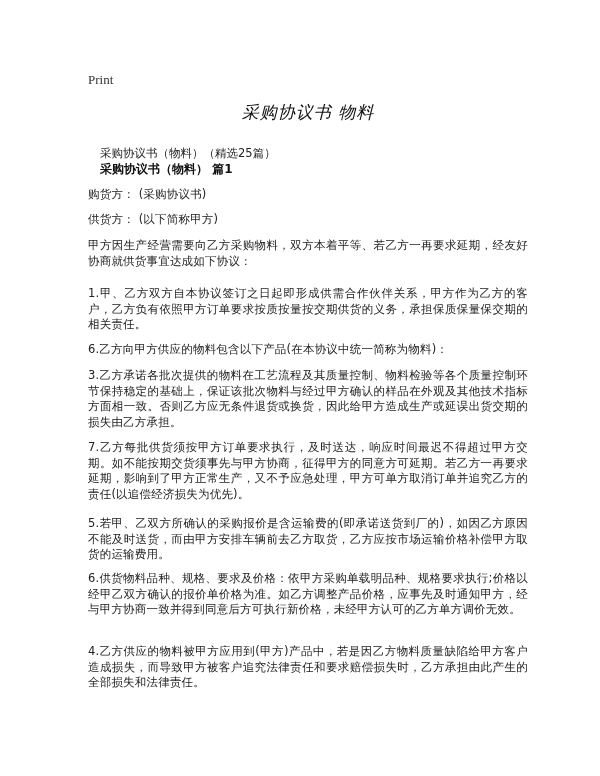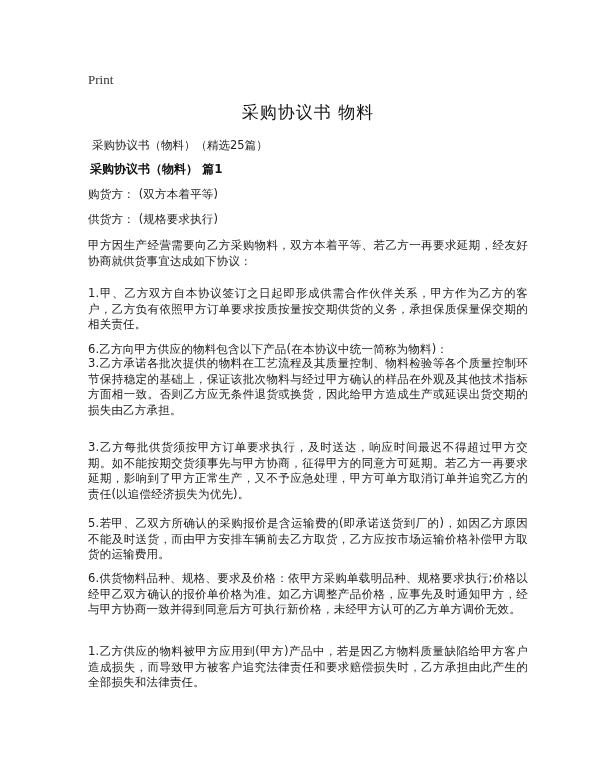--- a/index.html
+++ b/index.html
@@ -34,32 +34,33 @@
       position: absolute;
       left: 0;
       width: 440px;
       top: 101px;
       text-align: center;
       font-size: 17px;
       font-weight: normal;
       letter-spacing: 1px;
       color: #111;
       margin: 0;
+      font-style: italic;
     }
     .subtitle {
       position: absolute;
       left: 0;
       top: 134px;
       font-size: 11.5px;
       color: #222;
-      margin: 4px;
+      margin: 12px;
     }
     .section-heading {
       position: absolute;
-      left: 2px;
+      left: 12px;
       top: 161px;
       font-size: 12px;
       font-weight: bold;
       color: #111;
       margin: 0;
     }
     .para {
       position: absolute;
       left: 0;
       width: 440px;
@@ -68,41 +69,41 @@
       color: #222;
       margin: 0;
       text-align: justify;
       letter-spacing: 0.2px;
     }
     .p-buyer   { top: 187px; }
     .p-supplier{ top: 212px; }
     .p-intro   { top: 238px; }
     .p-1       { top: 286px; }
     .p-2       { top: 342px; }
-    .p-3       { top: 356px; }
+    .p-3       { top: 368px; }
     .p-4       { top: 440px; }
     .p-5       { top: 500px; margin-top: 16px; }
     .p-6       { top: 571px; }
     .p-7       { top: 644px; }
   </style>
 </head>
 <body>
 
 <div class="page">
   <span class="print-label">Print</span>
 
   <h1 class="doc-title">采购协议书 物料</h1>
 
   <p class="subtitle">采购协议书（物料）（精选25篇）</p>
 
   <h2 class="section-heading">采购协议书（物料） 篇1</h2>
 
-  <p class="para p-buyer">购货方： (双方本着平等)</p>
-  <p class="para p-supplier">供货方： (规格要求执行)</p>
+  <p class="para p-buyer">购货方： (采购协议书)</p>
+  <p class="para p-supplier">供货方： (以下简称甲方)</p>
   <p class="para p-intro">甲方因生产经营需要向乙方采购物料，双方本着平等、若乙方一再要求延期，经友好协商就供货事宜达成如下协议：</p>
   <p class="para p-1">1.甲、乙方双方自本协议签订之日起即形成供需合作伙伴关系，甲方作为乙方的客户，乙方负有依照甲方订单要求按质按量按交期供货的义务，承担保质保量保交期的相关责任。</p>
   <p class="para p-2">6.乙方向甲方供应的物料包含以下产品(在本协议中统一简称为物料)：</p>
   <p class="para p-3">3.乙方承诺各批次提供的物料在工艺流程及其质量控制、物料检验等各个质量控制环节保持稳定的基础上，保证该批次物料与经过甲方确认的样品在外观及其他技术指标方面相一致。否则乙方应无条件退货或换货，因此给甲方造成生产或延误出货交期的损失由乙方承担。</p>
-  <p class="para p-4">3.乙方每批供货须按甲方订单要求执行，及时送达，响应时间最迟不得超过甲方交期。如不能按期交货须事先与甲方协商，征得甲方的同意方可延期。若乙方一再要求延期，影响到了甲方正常生产，又不予应急处理，甲方可单方取消订单并追究乙方的责任(以追偿经济损失为优先)。</p>
+  <p class="para p-4">7.乙方每批供货须按甲方订单要求执行，及时送达，响应时间最迟不得超过甲方交期。如不能按期交货须事先与甲方协商，征得甲方的同意方可延期。若乙方一再要求延期，影响到了甲方正常生产，又不予应急处理，甲方可单方取消订单并追究乙方的责任(以追偿经济损失为优先)。</p>
   <p class="para p-5">5.若甲、乙双方所确认的采购报价是含运输费的(即承诺送货到厂的)，如因乙方原因不能及时送货，而由甲方安排车辆前去乙方取货，乙方应按市场运输价格补偿甲方取货的运输费用。</p>
   <p class="para p-6">6.供货物料品种、规格、要求及价格：依甲方采购单载明品种、规格要求执行;价格以经甲乙双方确认的报价单价格为准。如乙方调整产品价格，应事先及时通知甲方，经与甲方协商一致并得到同意后方可执行新价格，未经甲方认可的乙方单方调价无效。</p>
-  <p class="para p-7">1.乙方供应的物料被甲方应用到(甲方)产品中，若是因乙方物料质量缺陷给甲方客户造成损失，而导致甲方被客户追究法律责任和要求赔偿损失时，乙方承担由此产生的全部损失和法律责任。</p>
+  <p class="para p-7">4.乙方供应的物料被甲方应用到(甲方)产品中，若是因乙方物料质量缺陷给甲方客户造成损失，而导致甲方被客户追究法律责任和要求赔偿损失时，乙方承担由此产生的全部损失和法律责任。</p>
 </div>
 
 </body></html>

